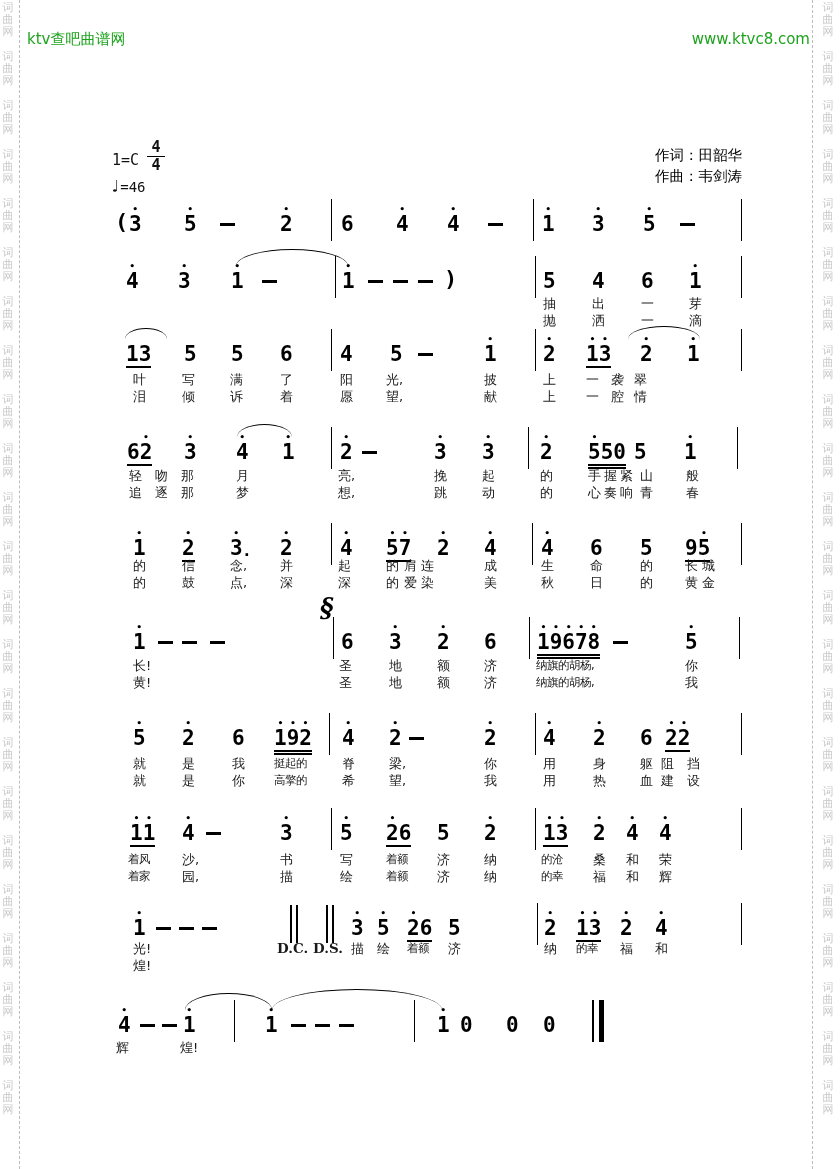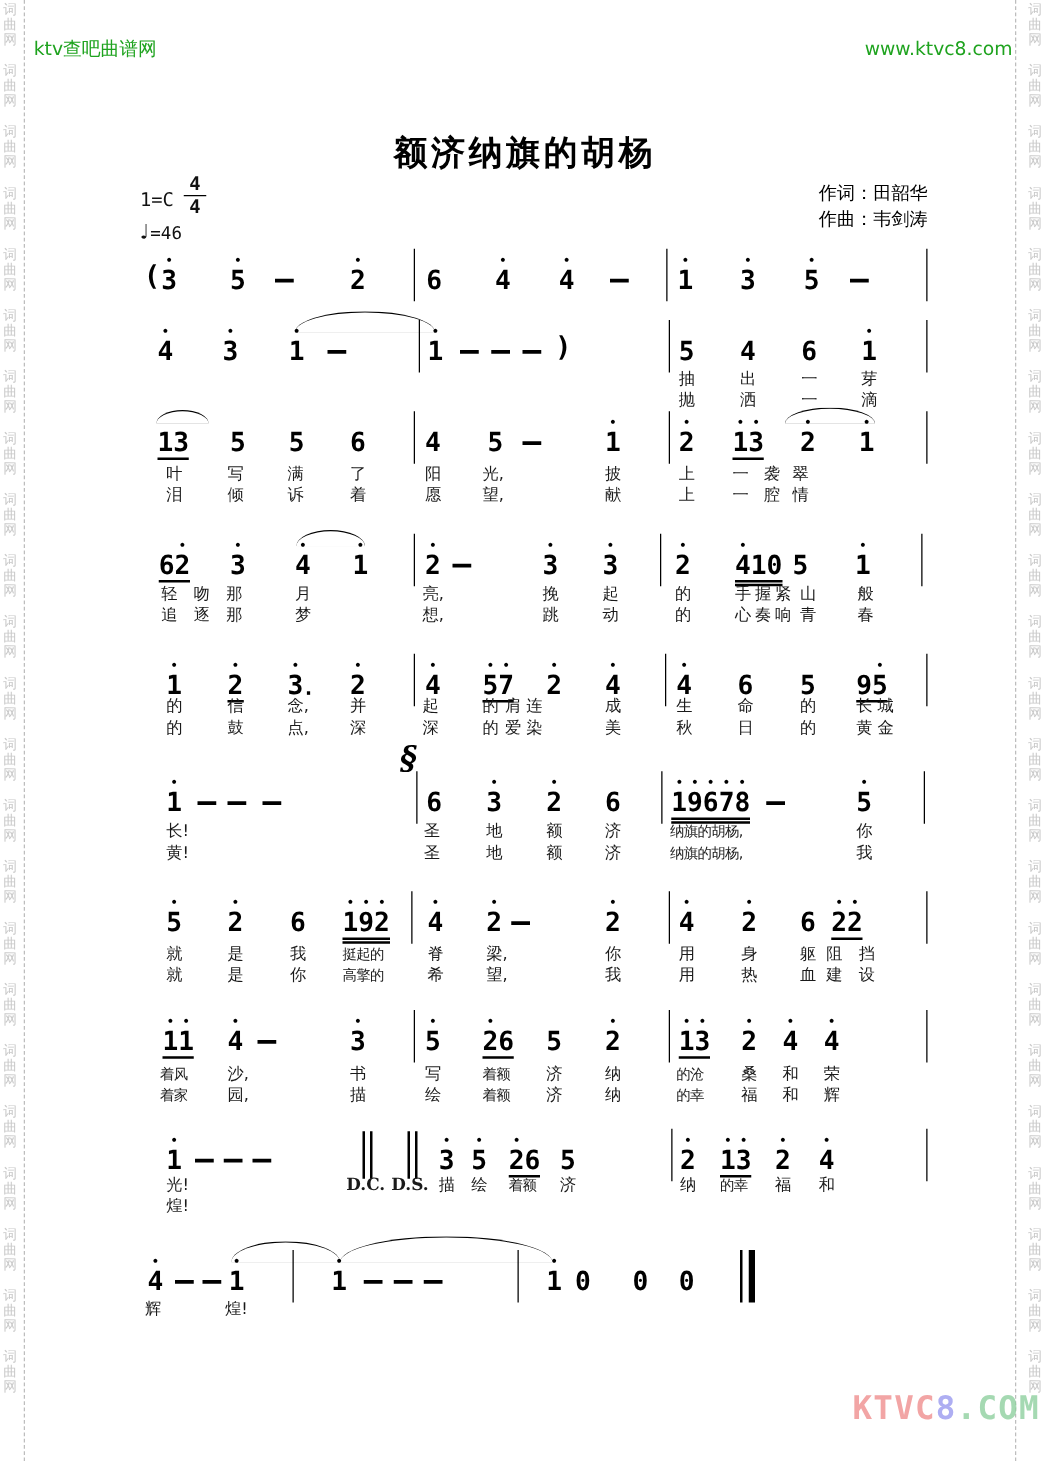--- a/index.html
+++ b/index.html
@@ -100,21 +100,20 @@
       <div class="g">词<br>曲<br>网</div>
       <div class="g">词<br>曲<br>网</div>
       <div class="g">词<br>曲<br>网</div>
       <div class="g">词<br>曲<br>网</div>
       <div class="g">词<br>曲<br>网</div>
     </div>
 
   <a class="hlink left" style="color: rgb(31, 163, 31);">ktv查吧曲谱网</a>
   <a class="hlink right" style="color: rgb(31, 163, 31);">www.ktvc8.com</a>
 
-  <h1 class="title">额济纳旗的胡杨</h1>
 
   <div class="keyblock">1=C</div>
   <div class="timesig">
     <div class="tt">4</div>
     <div class="tb">4</div>
   </div>
   <div class="tempo">
     <span class="nt">♩</span><span>=46</span>
   </div>
   <div class="credits">
@@ -396,21 +395,21 @@
           <i>•</i>
         </span>
         <span class="num">2</span>
       </span>
       <span class="tk" style="left: 588px; top: 434px;">
         <span class="dots">
           <i>•</i>
           <i>&nbsp;</i>
           <i>&nbsp;</i>
         </span>
-        <span class="num u2">410</span>
+        <span class="num u2">550</span>
       </span>
       <span class="tk" style="left: 634px; top: 434px;">
         <span class="dots">
           <i>&nbsp;</i>
         </span>
         <span class="num">5</span>
       </span>
       <span class="tk" style="left: 684px; top: 434px;">
         <span class="dots">
           <i>•</i>
@@ -935,14 +934,13 @@
         <span class="num">0</span>
       </span>
       <div class="ebar" style="left: 592px; top: 1000px;"></div>
       <div class="slur" style="left: 185px; width: 87px; top: 993px; height: 16px;"></div>
       <div class="slur" style="left: 272px; width: 170px; top: 989px; height: 20px;"></div>
       <span class="lyr" style="left: 116px; top: 1040px;">辉</span>
       <span class="lyr" style="left: 180px; top: 1040px;">煌!</span>
       <span class="segno" style="left: 320px; top: 592px;">§</span>
     </div>
 
-  <div class="wmfoot" id="wmfoot"><span style="color: rgb(239, 143, 143);">KTVC</span><span style="color: rgb(154, 154, 240);">8</span><span style="color: rgb(143, 208, 159);">.COM</span></div>
 </div>
 
 </body></html>

